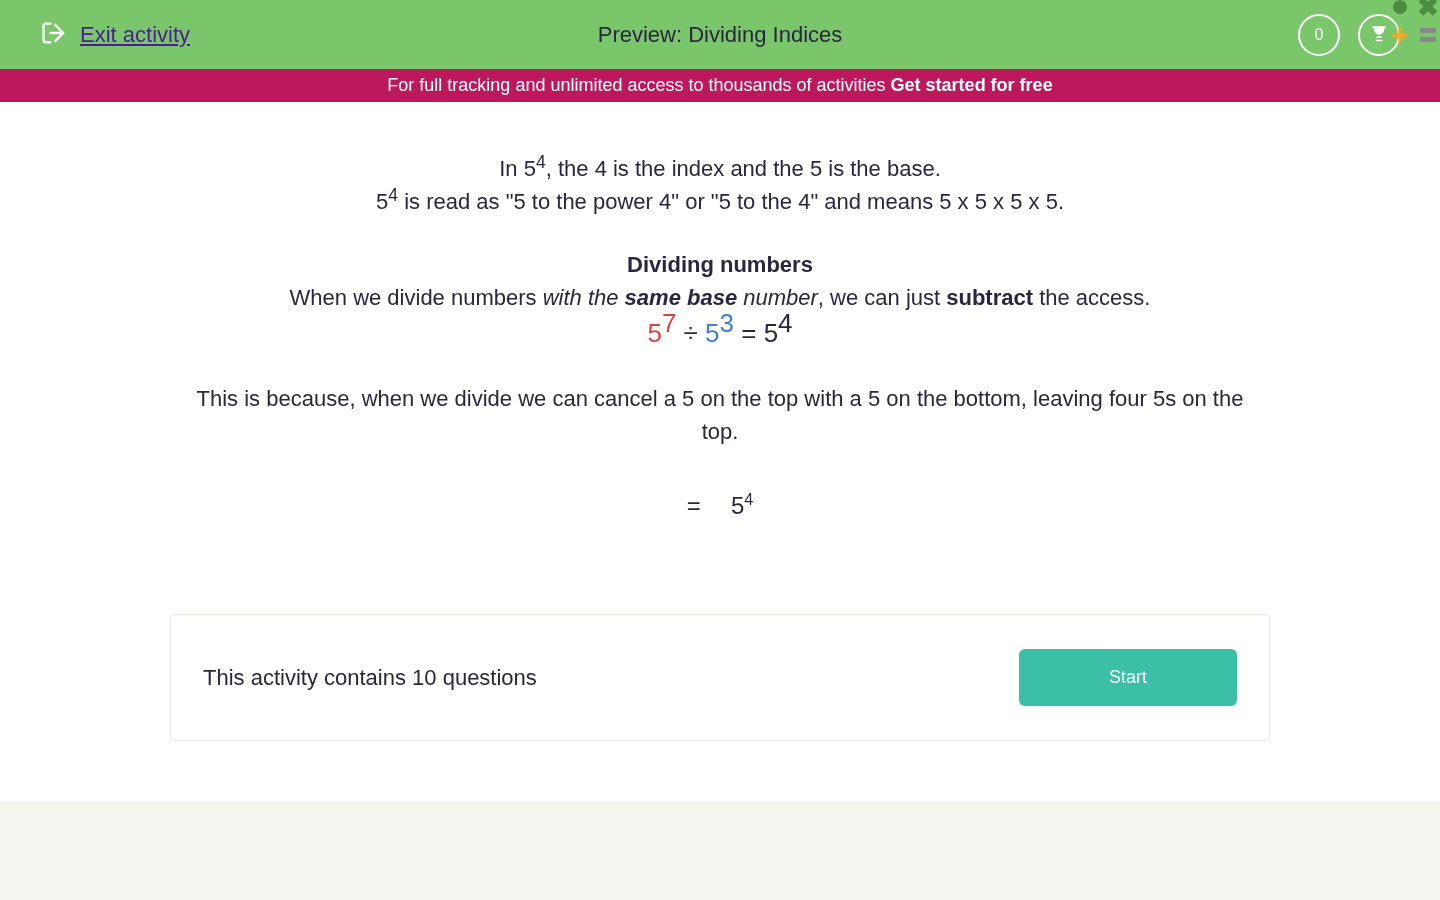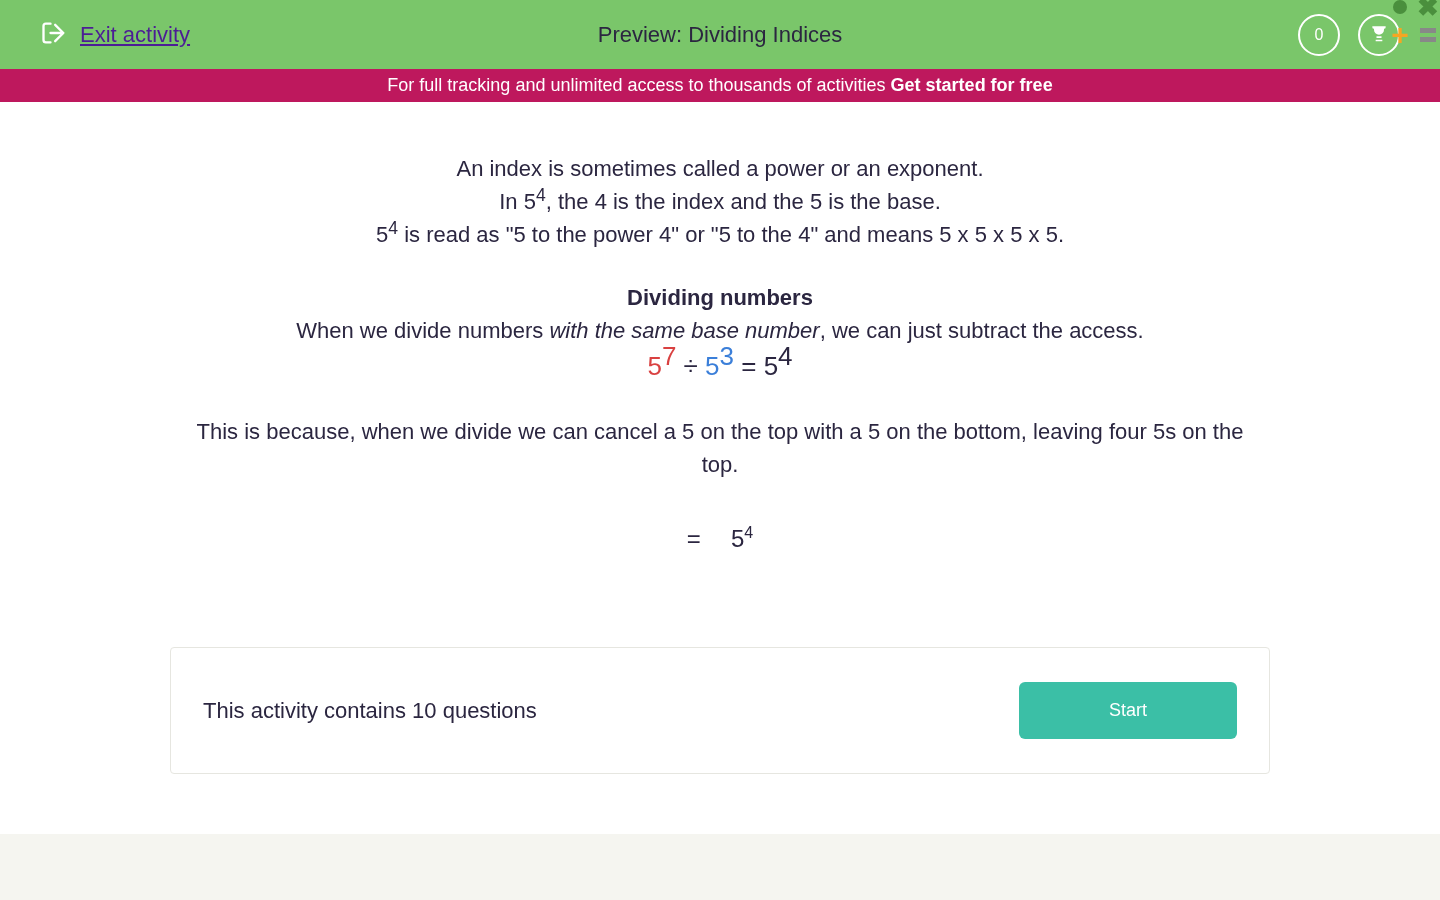--- a/index.html
+++ b/index.html
@@ -123,21 +123,21 @@
     font-size: 0.8em;
     vertical-align: super;
     line-height: 0;
   }
   .subheading {
     font-weight: 700;
     margin-top: 30px;
     display: block;
   }
   .italic { font-style: italic; }
-  .bold { font-weight: 400; }
+  .bold { font-weight: 700; }
   .red { color: #d94141; }
   .blue { color: #3b7fd9; }
   .big-sup {
     font-size: 26px;
     vertical-align: super;
     line-height: 0;
   }
   .equation-line {
     font-size: 26px;
     margin-top: 6px;
@@ -260,21 +260,20 @@
       </div>
   </div>
 </div>
 
 <div class="banner">
   <span>For full tracking and unlimited access to thousands of activities </span><a href="#">Get started for free</a>
 </div>
 
 <div class="page-bg">
 <div class="content">
-  <p>An index is sometimes called a power or an exponent.</p>
   <p>
     <span>In 5</span><sup>4</sup><span>, the 4 is the index and the 5 is the base.</span>
   </p>
   <p>
     <span>5</span><sup>4</sup><span> is read as "5 to the power 4" or "5 to the 4" and means 5 x 5 x 5 x 5.</span>
   </p>
 
   <span class="subheading">Dividing numbers</span>
 
   <p>

